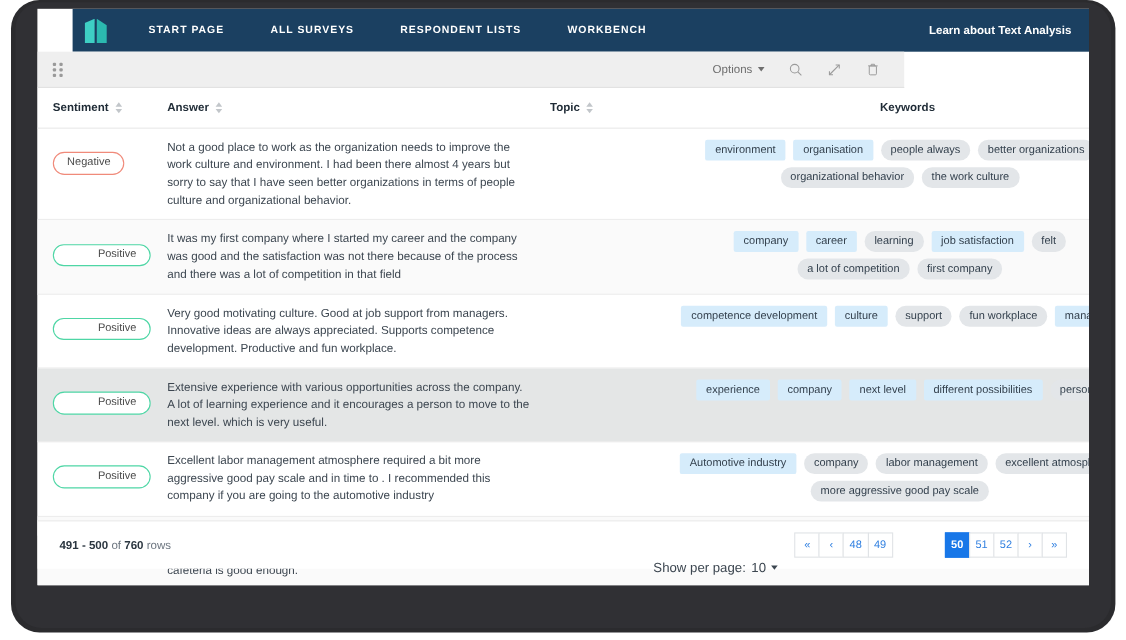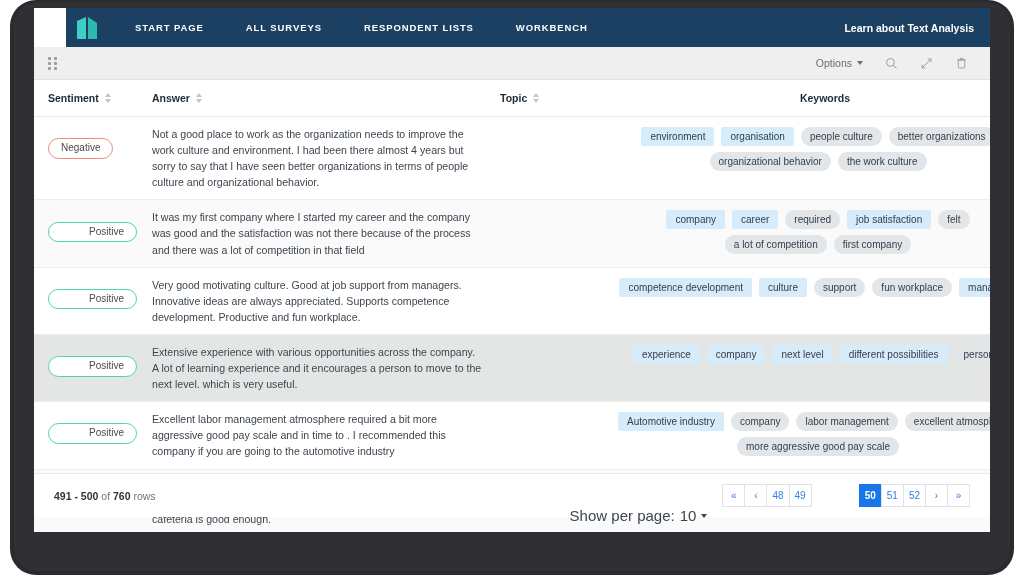--- a/index.html
+++ b/index.html
@@ -73,21 +73,21 @@
     font-size: 10.5px;
     font-weight: bold;
     white-space: nowrap;
     cursor: pointer;
   }
   .nav-search { cursor: pointer; display: flex; align-items: center; }
 
   
   .toolbar {
     position: absolute; left: 0; top: 39px;
-    width: 956px; height: 33px;
+    width: 788px; height: 33px;
     background: #efefef;
     border-bottom: 1px solid #e2e2e2;
     display: flex; align-items: center;
   }
   .grip {
     margin-left: 14px;
     width: 10px; height: 12px;
     display: grid;
     grid-template-columns: repeat(2, 3px);
     grid-template-rows: repeat(3, 3px);
@@ -188,21 +188,21 @@
     position: absolute; left: 0; top: 465px;
     width: 956px; height: 44px;
     background: #ffffff;
     border-top: 1px solid #e8e8e8;
     display: flex; align-items: center;
     padding: 0 20px;
   }
   .rowcount { font-size: 10.5px; color: #6d7680; }
   .rowcount b { color: #2b3640; margin-top: 18px; }
   .pager-wrap { margin-left: auto; display:flex; align-items:center; gap: 16px; }
-  .perpage { display:flex; align-items:center; gap:5px; font-size:15px; color:#3c4650; cursor:pointer;margin-top:40px;}
+  .perpage { display:flex; align-items:center; gap:5px; font-size:12px; color:#3c4650; cursor:pointer;margin-top:40px;}
   .pager { display:flex; }
   .pg {
     min-width: 23px; height: 23px;
     border: 1px solid #e0e3e6;
     margin-left: -1px;
     display: flex; align-items: center; justify-content: center;
     font-size: 10px; color: #2f7fe0; background:#fff;
     cursor: pointer; padding: 0 5px;
   }
   .pg.active { background:#1877e8; border-color:#1877e8; color:#fff; font-weight:bold;margin-left:47px; }
@@ -319,36 +319,36 @@
       <div id="tbody">
           <div class="row">
             <div class="cell-sent">
               <span class="badge neg">Negative</span>
             </div>
             <div class="cell-ans">Not a good place to work as the organization needs to improve the work culture and environment. I had been there almost 4 years but sorry to say that I have seen better organizations in terms of people culture and organizational behavior.</div>
             <div class="cell-topic"></div>
             <div class="cell-key">
               <span class="kw blue">environment</span>
               <span class="kw blue">organisation</span>
-              <span class="kw gray">people culture</span>
+              <span class="kw gray">people always</span>
               <span class="kw gray">better organizations</span>
               <span class="kw gray">organizational behavior</span>
               <span class="kw gray">the work culture</span>
             </div>
           </div>
           <div class="row alt">
             <div class="cell-sent">
               <span class="badge pos">Positive</span>
             </div>
             <div class="cell-ans">It was my first company where I started my career and the company was good and the satisfaction was not there because of the process and there was a lot of competition in that field</div>
             <div class="cell-topic"></div>
             <div class="cell-key">
               <span class="kw blue">company</span>
               <span class="kw blue">career</span>
-              <span class="kw gray">required</span>
+              <span class="kw gray">learning</span>
               <span class="kw blue">job satisfaction</span>
               <span class="kw gray">felt</span>
               <span class="kw gray">a lot of competition</span>
               <span class="kw gray">first company</span>
             </div>
           </div>
           <div class="row">
             <div class="cell-sent">
               <span class="badge pos">Positive</span>
             </div>

